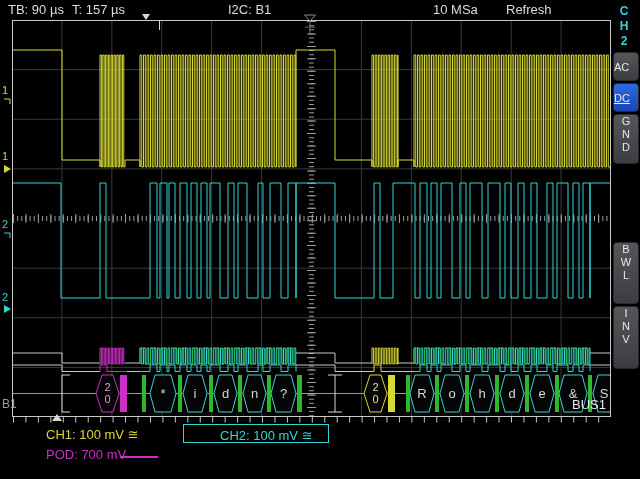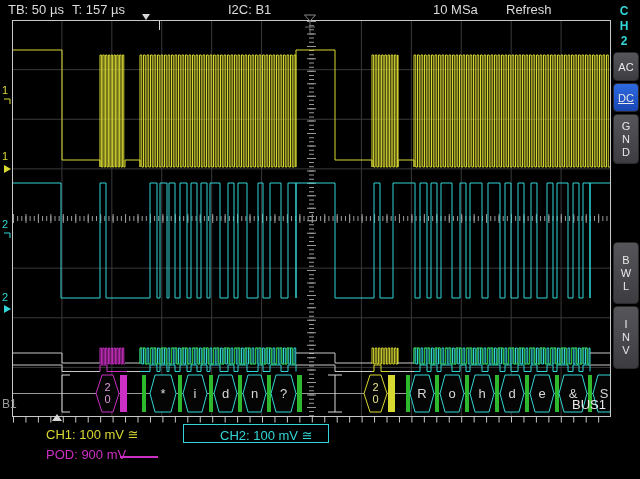--- a/index.html
+++ b/index.html
@@ -5,21 +5,21 @@
   html,body{margin:0;padding:0;background:#000;}
   body{width:640px;height:479px;position:relative;overflow:hidden;
        font-family:"Liberation Sans","DejaVu Sans",sans-serif;}
   .abs{position:absolute;}
   .tb{color:#dcdcdc;font-size:13px;white-space:nowrap;}
   #wave{position:absolute;left:0;top:0;z-index:1;}
   .lbl{z-index:3;}
   .marker-digit{font-size:11px;line-height:11px;z-index:3;}
   .side-btn{left:613px;width:26px;border-radius:4px;z-index:3;
     background:linear-gradient(#55555a,#3c3c41);color:#e8e8e8;
-    display:flex;align-items:center;justify-content:center;
+    display:flex;align-items:center;justify-content:flex-start;
     font-size:11px;border:1px solid #2a2a2d;box-sizing:border-box;}
   .side-btn.sel{background:linear-gradient(#2e6ae0,#1a46b4);text-decoration:underline;}
   .vtext{writing-mode:vertical-rl;text-orientation:upright;letter-spacing:1px;}
   .ch-label{font-size:13px;white-space:nowrap;margin-left:32px;}
   #ch2box{border:1px solid #33d6d6;background:#000;box-sizing:border-box;
     padding:1px 0 0 4px;}
 </style>
 </head>
 <body>
 
@@ -150,21 +150,21 @@
   <g stroke="#d8d833" fill="none">
     <polyline points="4,99 10,99 10,104"></polyline>
     </g>
   <polygon points="4,165 4,173 11,169" fill="#d8d833"></polygon>
   <g stroke="#33d6d6" fill="none">
     <polyline points="4,233 10,233 10,238"></polyline>
     </g>
   <polygon points="4,305 4,313 11,309" fill="#33d6d6"></polygon>
 </svg>
 
-<div class="abs tb lbl" style="left:8px;top:2px">TB: 50 µs</div>
+<div class="abs tb lbl" style="left:8px;top:2px">TB: 90 µs</div>
 <div class="abs tb lbl" style="left:72px;top:2px">T: 157 µs</div>
 <div class="abs tb lbl" style="left:228px;top:2px">I2C: B1</div>
 <div class="abs tb lbl" style="left:433px;top:2px">10 MSa</div>
 <div class="abs tb lbl" style="left:506px;top:2px">Refresh</div>
 
 <div class="abs marker-digit" style="left:2px;top:85px;color:#d8d833">1</div>
 <div class="abs marker-digit" style="left:2px;top:151px;color:#d8d833">1</div>
 <div class="abs marker-digit" style="left:2px;top:219px;color:#33d6d6">2</div>
 <div class="abs marker-digit" style="left:2px;top:292px;color:#33d6d6">2</div>
 <div class="abs lbl" style="left:2px;top:397px;color:#9a9a9a;font-size:12px">B1</div>
@@ -184,14 +184,14 @@
     <span class="vtext">BWL</span>
   </div>
 <div class="abs side-btn vtext" style="top:306px;height:63px">
     <span class="vtext">INV</span>
   </div>
 
 <div class="abs ch-label lbl" style="left:14px;top:427px;color:#d8d833">CH1: 100 mV ≅</div>
 <div id="ch2box" class="abs lbl" style="left:183px;top:424px;width:146px;height:19px">
   <span class="ch-label" style="color:#33d6d6">CH2: 100 mV ≅</span>
 </div>
-<div class="abs ch-label lbl" style="left:14px;top:447px;color:#cc2fc4">POD: 900 mV</div>
+<div class="abs ch-label lbl" style="left:14px;top:447px;color:#cc2fc4">POD: 700 mV</div>
 <div class="abs lbl" style="left:120px;top:456px;width:38px;height:2px;background:#cc2fc4"></div>
 
 </body></html>

